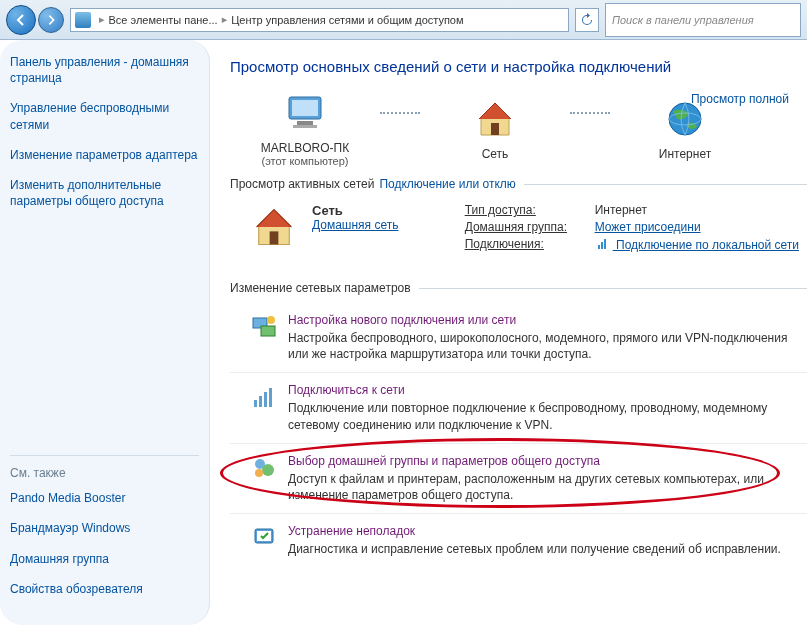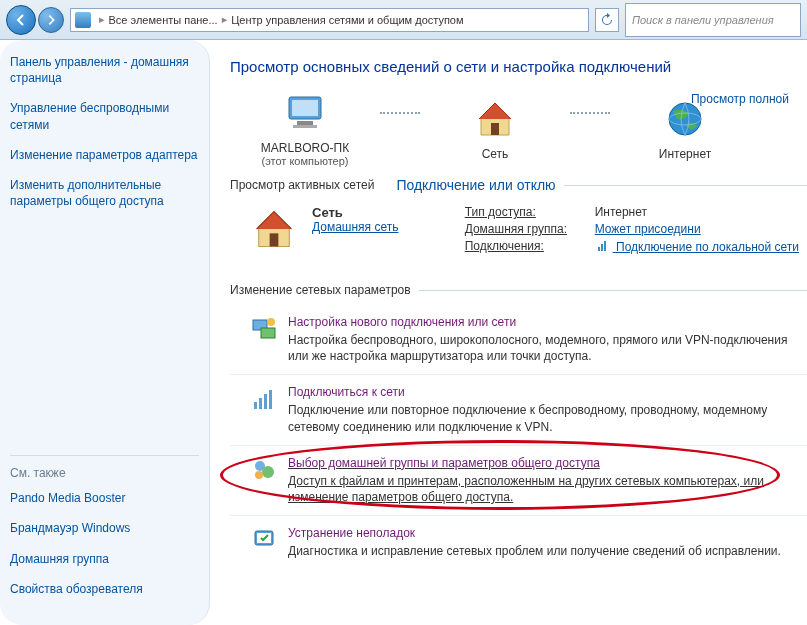--- a/index.html
+++ b/index.html
@@ -46,21 +46,21 @@
 .breadcrumb-bar .bc-icon { width: 16px; height: 16px; margin-right: 4px; background: linear-gradient(#7fbfe8,#2f7fc0); border-radius: 2px; }
 .breadcrumb-bar .sep { color: #888; margin: 0 4px; }
 .refresh-btn {
   width: 24px; height: 24px;
   background: #fff;
   border: 1px solid #8aa7c4;
   display: flex; align-items: center; justify-content: center;
   color: #2f6fb0;
 }
 .search-box {
-  width: 176px; height: 24px;
+  width: 196px; height: 24px;
   background: #fff;
   border: 1px solid #8aa7c4;
   padding: 16px 6px;
   font-size: 11px;
   color: #888;
   font-style: italic;
   display: flex;
   align-items: center;
 }
 .content-area {
@@ -129,25 +129,25 @@
   display: flex;
   align-items: center;
 }
 .section-hdr::after {
   content: "";
   flex: 1;
   border-top: 1px solid #d0d8e0;
   margin-left: 8px;
 }
 .section-link {
-  font-size: 14px;
+  font-size: 12px;
   color: #0654a0;
   text-decoration: none;
   margin-left: auto;
-  padding-left: 22px;
+  padding-left: 5px;
 }
 .active-net-row {
   display: flex;
   align-items: flex-start;
   padding: 4px 0 16px 20px;
 }
 .house-icon { width: 48px; height: 48px; margin-right: 14px; display:flex; align-items:center; justify-content:center; }
 .net-name { font-weight: bold; font-size: 13px; color: #333; }
 .net-type { font-size: 12px; color: #0654a0; }
 .net-props {
@@ -342,21 +342,21 @@
               <rect x="13" y="8" width="3" height="15" fill="#60a0d0"></rect>
               <rect x="18" y="4" width="3" height="19" fill="#60a0d0"></rect>
             </svg>
         </div>
         <div class="t-body">
           <a href="#" class="t-title">Подключиться к сети</a>
           <div class="t-desc">Подключение или повторное подключение к беспроводному, проводному, модемному сетевому соединению или подключение к VPN.</div>
         </div>
       </div>
 
-      <div class="task" style="position:relative;text-decoration:underline;">
+      <div class="task" style="position:relative;">
         <div class="red-circle" style="left:-10px; top:-6px; width:560px; height:70px;"></div>
         <div class="t-icon">
           <svg width="26" height="26" viewBox="0 0 26 26">
               <circle cx="9" cy="9" r="5" fill="#70b0e0"></circle>
               <circle cx="17" cy="15" r="6" fill="#70c070"></circle>
               <circle cx="8" cy="18" r="4" fill="#f0b050"></circle>
             </svg>
         </div>
         <div class="t-body">
           <a href="#" class="t-title">Выбор домашней группы и параметров общего доступа</a>

